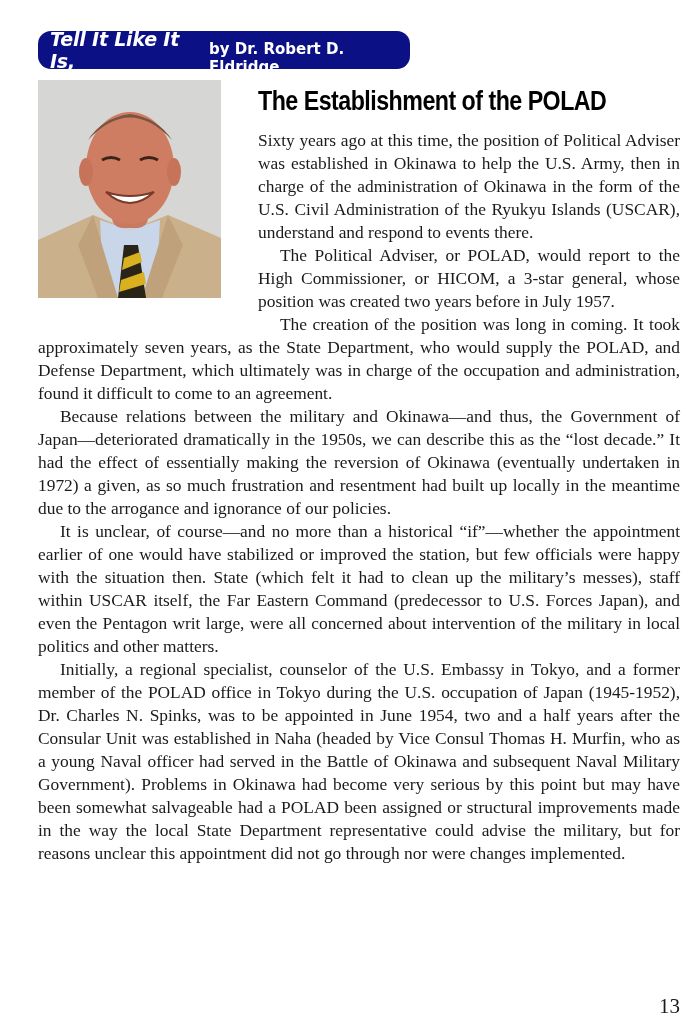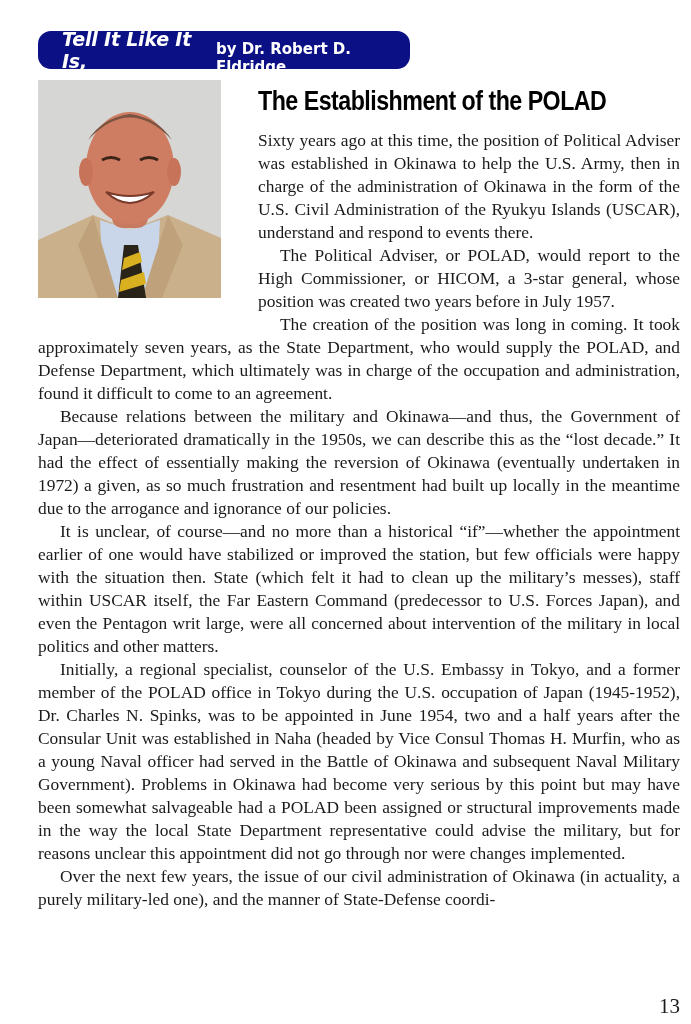--- a/index.html
+++ b/index.html
@@ -3,21 +3,21 @@
 <meta charset="utf-8">
 <style>
   html, body { margin: 0; padding: 0; background: #ffffff; }
   body {
     width: 691px; height: 1024px; position: relative; overflow: hidden;
     font-family: "Liberation Serif", serif; color: #1a1a1a;
   }
   .banner {
     position: absolute; left: 38px; top: 31px; width: 372px; height: 38px;
     background: #0b1185; border-radius: 13px;
-    display: flex; align-items: center; padding-left: 24px; box-sizing: border-box;
+    display: flex; align-items: center; padding-left: 12px; box-sizing: border-box;
     color: #ffffff; font-family: "DejaVu Sans", sans-serif;
   }
   .banner .series { font-style: italic; font-weight: bold; font-size: 19px; letter-spacing: -0.2px; }
   .banner .byline { font-weight: bold; font-size: 15px; margin-left: 6px; margin-top: 16px; }
   .photo {
     position: absolute; left: 38px; top: 80px; width: 183px; height: 218px;
     background: linear-gradient(180deg, #d4d4d2 0%, #dcdcda 60%, #d8d6d0 100%);
     overflow: hidden;
   }
   .title {
@@ -77,16 +77,15 @@
 <div class="title">The Establishment of the POLAD</div>
 
 <div class="body-text">
   <div class="floatbox"></div>
   <p class="first">Sixty years ago at this time, the position of Political Adviser was established in Okinawa to help the U.S. Army, then in charge of the administration of Okinawa in the form of the U.S. Civil Administration of the Ryukyu Islands (USCAR), understand and respond to events there.</p>
   <p>The Political Adviser, or POLAD, would report to the High Commissioner, or HICOM, a 3-star general, whose position was created two years before in July 1957.</p>
   <p>The creation of the position was long in coming. It took approximately seven years, as the State Department, who would supply the POLAD, and Defense Department, which ultimately was in charge of the occupation and administration, found it difficult to come to an agreement.</p>
   <p>Because relations between the military and Okinawa—and thus, the Government of Japan—deteriorated dramatically in the 1950s, we can describe this as the “lost decade.” It had the effect of essentially making the reversion of Okinawa (eventually undertaken in 1972) a given, as so much frustration and resentment had built up locally in the meantime due to the arrogance and ignorance of our policies.</p>
   <p>It is unclear, of course—and no more than a historical “if”—whether the appointment earlier of one would have stabilized or improved the station, but few officials were happy with the situation then. State (which felt it had to clean up the military’s messes), staff within USCAR itself, the Far Eastern Command (predecessor to U.S. Forces Japan), and even the Pentagon writ large, were all concerned about intervention of the military in local politics and other matters.</p>
   <p>Initially, a regional specialist, counselor of the U.S. Embassy in Tokyo, and a former member of the POLAD office in Tokyo during the U.S. occupation of Japan (1945-1952), Dr. Charles N. Spinks, was to be appointed in June 1954, two and a half years after the Consular Unit was established in Naha (headed by Vice Consul Thomas H. Murfin, who as a young Naval officer had served in the Battle of Okinawa and subsequent Naval Military Government). Problems in Okinawa had become very serious by this point but may have been somewhat salvageable had a POLAD been assigned or structural improvements made in the way the local State Department representative could advise the military, but for reasons unclear this appointment did not go through nor were changes implemented.</p>
-  <p>Over the next few years, the issue of our civil administration of Okinawa (in actuality, a purely military-led one), and the manner of State-Defense coordi-</p>
 </div>
 
 <div class="page-number">13</div>
 
 </body></html>

